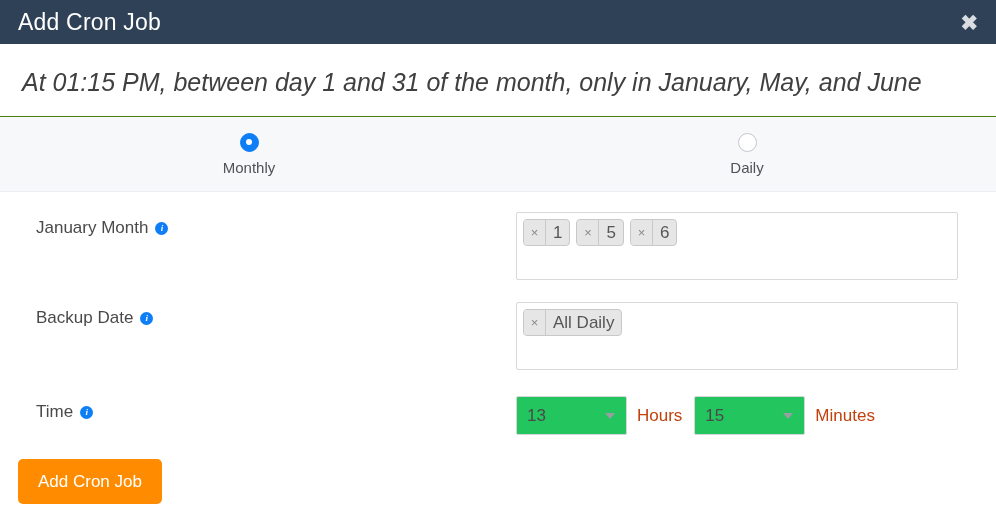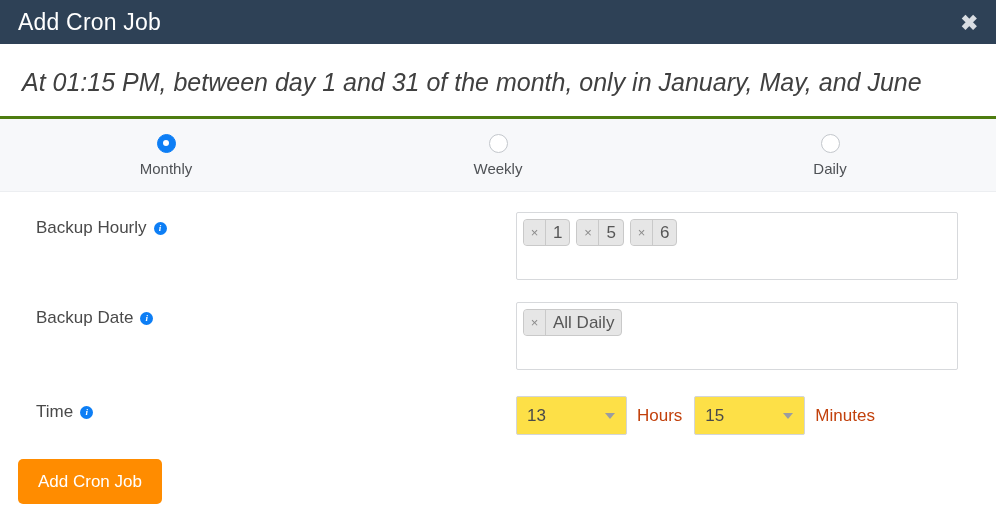--- a/index.html
+++ b/index.html
@@ -65,21 +65,21 @@
     font-style: italic;
     color: #404040;
     line-height: 1.28;
     font-weight: 400;
     max-width: 930px;
   }
 
   
   .freq-strip {
     background: #f7f8fa;
-    border-top: 3px solid #4d7c0f;
+    border-top: 1px solid #4d7c0f;
     border-bottom: 1px solid #eceef1;
     height: 76px;
     min-height: 76px;
     display: flex;
     align-items: center;
     box-sizing: border-box;
   }
   .freq-item {
     flex: 1 1 0;
     display: flex;
@@ -216,21 +216,21 @@
   .time-control {
     display: flex;
     align-items: center;
     gap: 0;
   }
   .select-box {
     position: relative;
     width: 111px;
     height: 39px;
     border: 1px solid #d3d5d8;
-    background: #fde047;
+    background: #22c55e;
     border-radius: 2px;
     display: flex;
     align-items: center;
     padding: 0 10px;
     box-sizing: border-box;
     cursor: pointer;
   }
   .select-value {
     font-size: 17px;
     color: #4a4a4a;
@@ -283,38 +283,34 @@
     <div class="description">At 01:15 PM, between day 1 and 31 of the month, only in January, May, and June</div>
   </div>
 
   <div class="freq-strip">
 
     <div class="freq-item">
       <span class="radio checked"></span>
       <span class="freq-label">Monthly</span>
     </div>
 
-    <div class="freq-item">
-      <span class="radio"></span>
-      <span class="freq-label">Weekly</span>
-    </div>
 
     <div class="freq-item">
       <span class="radio"></span>
       <span class="freq-label">Daily</span>
     </div>
 
 
   </div>
 
   <div class="form-body">
 
     <div class="form-row row-month">
       <div class="field-label">
-        <span>Backup Hourly</span>
+        <span>January Month</span>
         <span class="info-icon">i</span>
       </div>
       <div class="field-control">
         <div class="multiselect">
           <span class="chip">
             <span class="chip-remove">×</span>
             <span class="chip-label">1</span>
           </span>
           <span class="chip">
             <span class="chip-remove">×</span>

